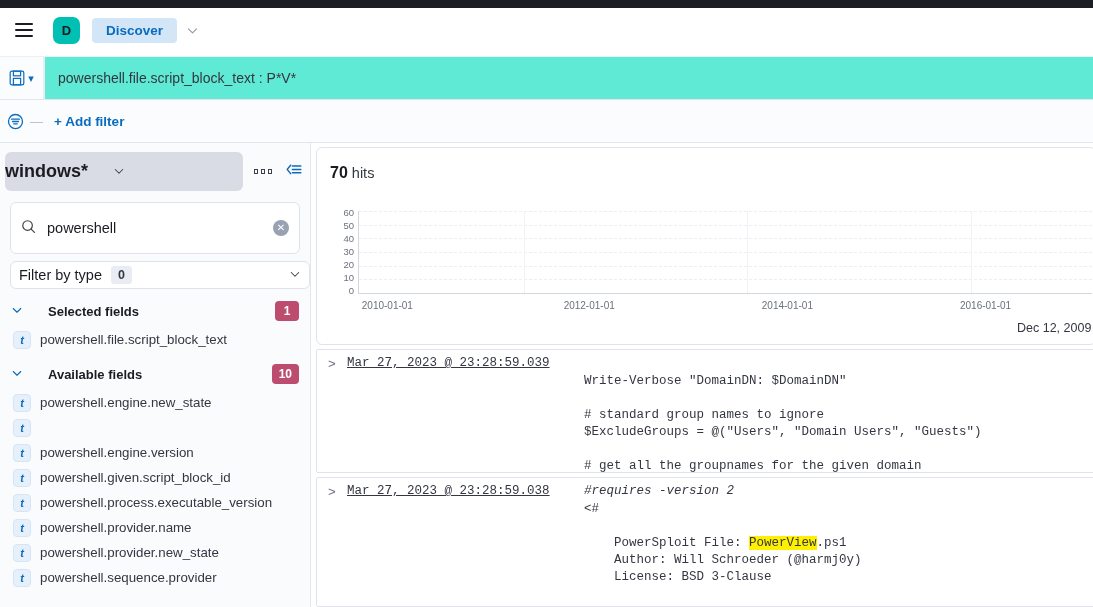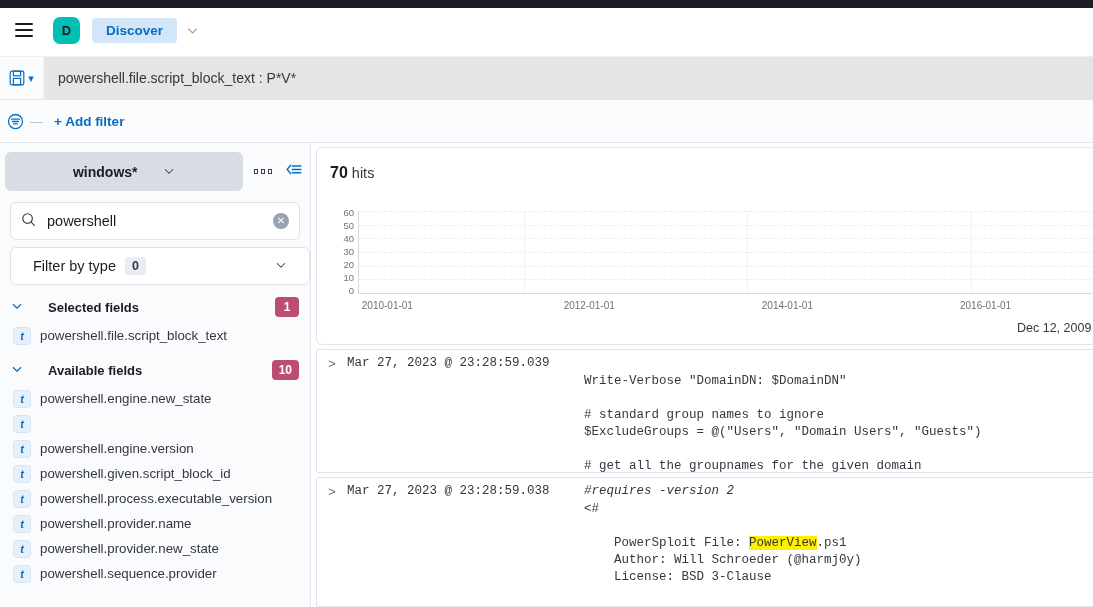--- a/index.html
+++ b/index.html
@@ -61,21 +61,21 @@
     width: 44px; display: flex; align-items: center; justify-content: center;
     gap: 3px; background: #fbfcfd; border-right: 1px solid #e9ecf1;
     cursor: pointer;
   }
   .disk-icon { width: 16px; height: 16px; display:block; }
   .mini-caret { color: #0a6cbf; font-size: 11px; line-height: 1; }
   .queryinput {
     flex: 1; display: flex; align-items: center;
     padding-left: 13px;
     font-size: 14px; color: #343741;
-    background: #e5e5e5;
+    background: #5eead4;
     border-left: 1px solid #e9ecf1;
   }
 
   
   .filterbar {
     position: absolute; top: 100px; left: 0; width: 1093px; height: 43px;
     background: #fbfcfd;
     border-bottom: 1px solid #e3e6ed;
     display: flex; align-items: center;
     padding-left: 2px;
@@ -90,45 +90,45 @@
   
   .sidebar {
     position: absolute; top: 143px; left: 0; width: 311px; height: 464px;
     background: #fafbfd;
     border-right: 1px solid #e4e7ee;
     overflow: hidden;
   }
   .idx-row { display: flex; align-items: center; padding: 9px 8px 6px 5px; }
   .idx-btn {
     width: 251px; height: 39px; background: #d9dce4; border-radius: 6px;
-    display: flex; align-items: center; justify-content: center; gap: 25px;
-    font-size: 14px; font-weight: 700; color: #1a1c21; cursor: pointer;
+    display: flex; align-items: center; justify-content: flex-start; gap: 25px;
+    font-size: 18px; font-weight: 700; color: #1a1c21; cursor: pointer;
   }
   .idx-caret { color: #3c4048; font-size: 11px; }
   .side-icons { display: flex; align-items: center; gap: 12px; margin-left: 11px; }
   .dots-icon { display: flex; gap: 2.5px; align-items: center; cursor: pointer; }
   .dots-icon i { width: 4.5px; height: 4.5px; border: 1px solid #3c4048; display: block; }
   .collapse-icon { cursor: pointer; display: block; }
 
   .searchbox {
-    margin: 5px 10px 0 10px; height: 38px;
+    margin: 5px 10px 0 10px; height: 52px;
     background: #ffffff; border: 1px solid #dfe2e9; border-radius: 6px;
     display: flex; align-items: center; padding: 0 10px; justify-content: flex-end;
   }
   .search-val { flex: 1; margin-left: 11px; font-size: 14.5px; color: #1a1c21; }
   .clear-btn {
     width: 16px; height: 16px; border-radius: 50%; background: #98a2b3;
     color: #fff; font-size: 10px; display: flex; align-items: center;
     justify-content: center; cursor: pointer; line-height: 1;
   }
 
   .typefilter {
-    margin: 7px 0 0 10px; height: 38px;
+    margin: 7px 0 0 10px; height: 28px;
     background: #ffffff; border: 1px solid #dfe2e9; border-radius: 6px;
-    display: flex; align-items: center; padding: 0 22px; cursor: pointer;
+    display: flex; align-items: center; padding: 0 8px; cursor: pointer;
   }
   .tf-label { font-size: 14.5px; color: #1a1c21; }
   .tf-count {
     margin-left: 9px; background: #e9edf3; color: #343741;
     font-size: 12.5px; font-weight: 600; border-radius: 3px; padding: 2px 7px;
   }
   .tf-caret { margin-left: auto; color: #3c4048; font-size: 11px; }
 
   .group-hdr {
     display: flex; align-items: center; padding: 12px 11px 6px 11px; cursor: pointer;
@@ -205,21 +205,21 @@
   .doc1 { top: 206px; height: 124px; }
   .doc2 { top: 334px; height: 130px; }
   .doc-inner { padding: 6px 0 0 0; position: relative; }
   .doc-head { display: flex; align-items: flex-start; }
   .doc-caret {
     width: 30px; text-align: center; color: #69707d; font-size: 13px;
     font-family: "Liberation Mono", monospace; cursor: pointer; padding-top: 1px;
   }
   .doc-time {
     font-family: "Liberation Mono", monospace; font-size: 12.5px;
-    color: #343741; white-space: nowrap; width: 237px;
+    color: #343741; white-space: nowrap; width: 237px; text-decoration: underline;
   }
   .doc-firstline {
     font-family: "Liberation Mono", monospace; font-size: 12.5px; color: #343741;
     white-space: pre;
     font-style: italic;
   }
   .doc-body {
     font-family: "Liberation Mono", monospace; font-size: 12.5px;
     color: #343741; white-space: pre; line-height: 17px;
     padding-left: 267px; margin-top: 1px;

